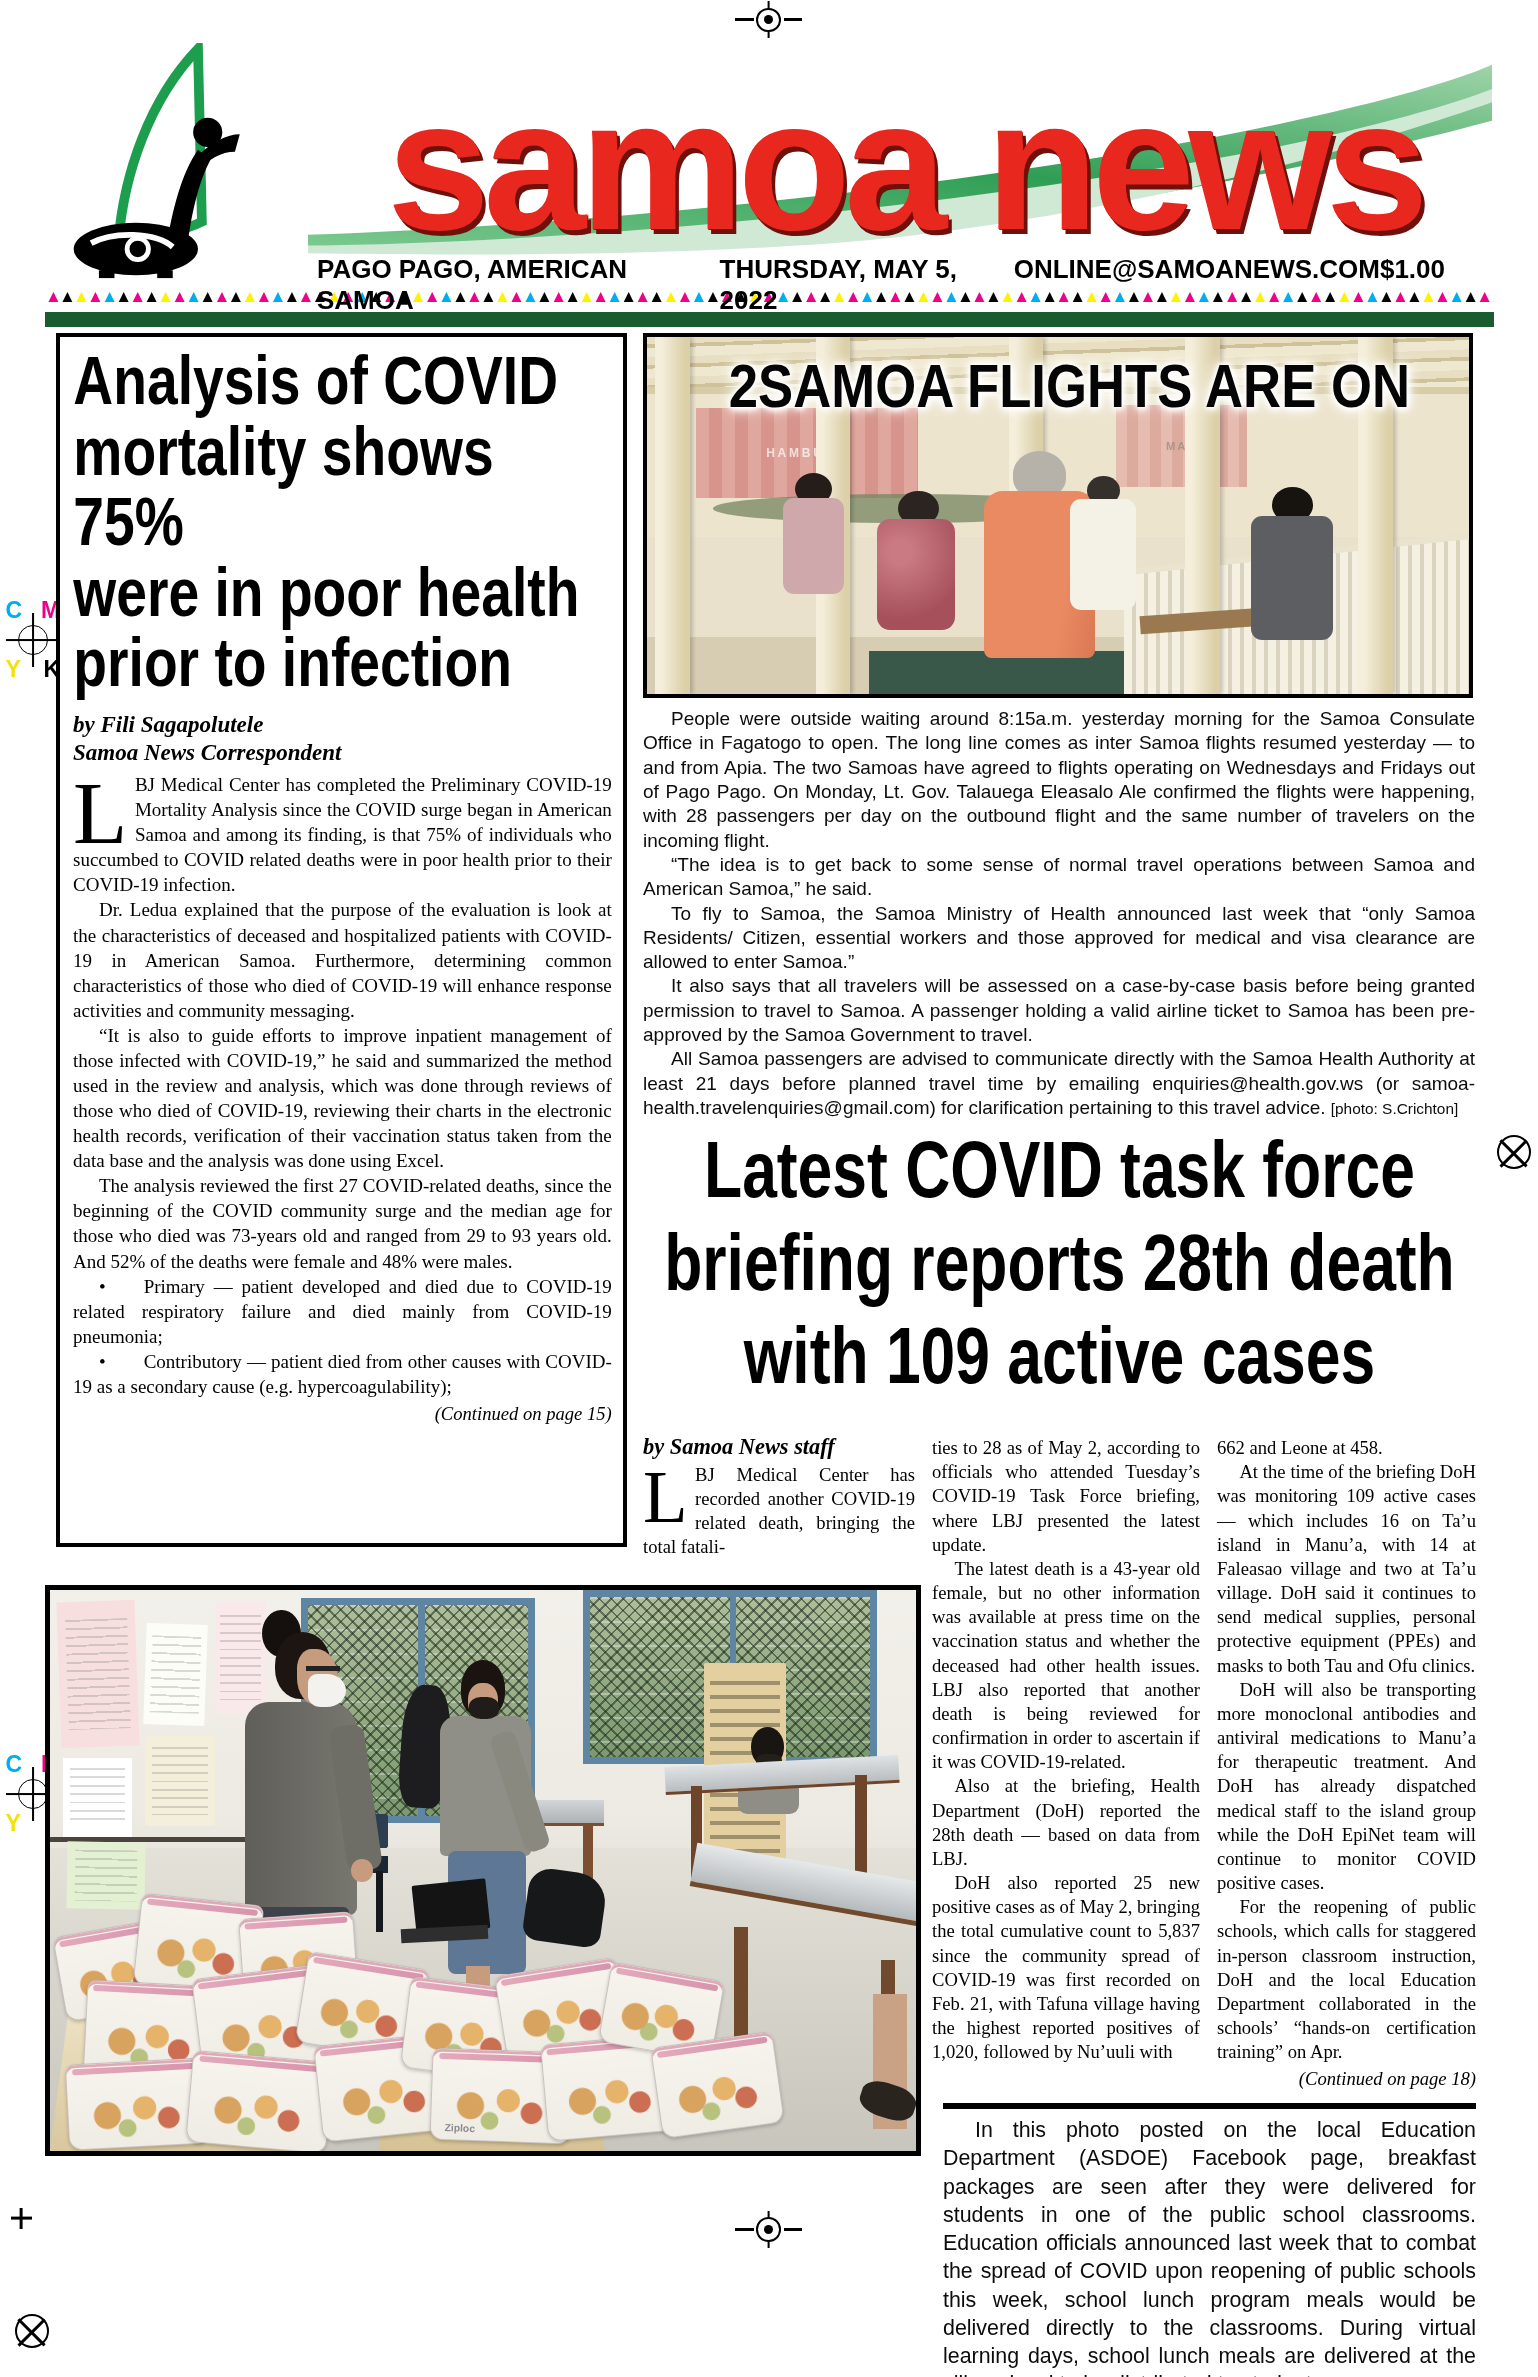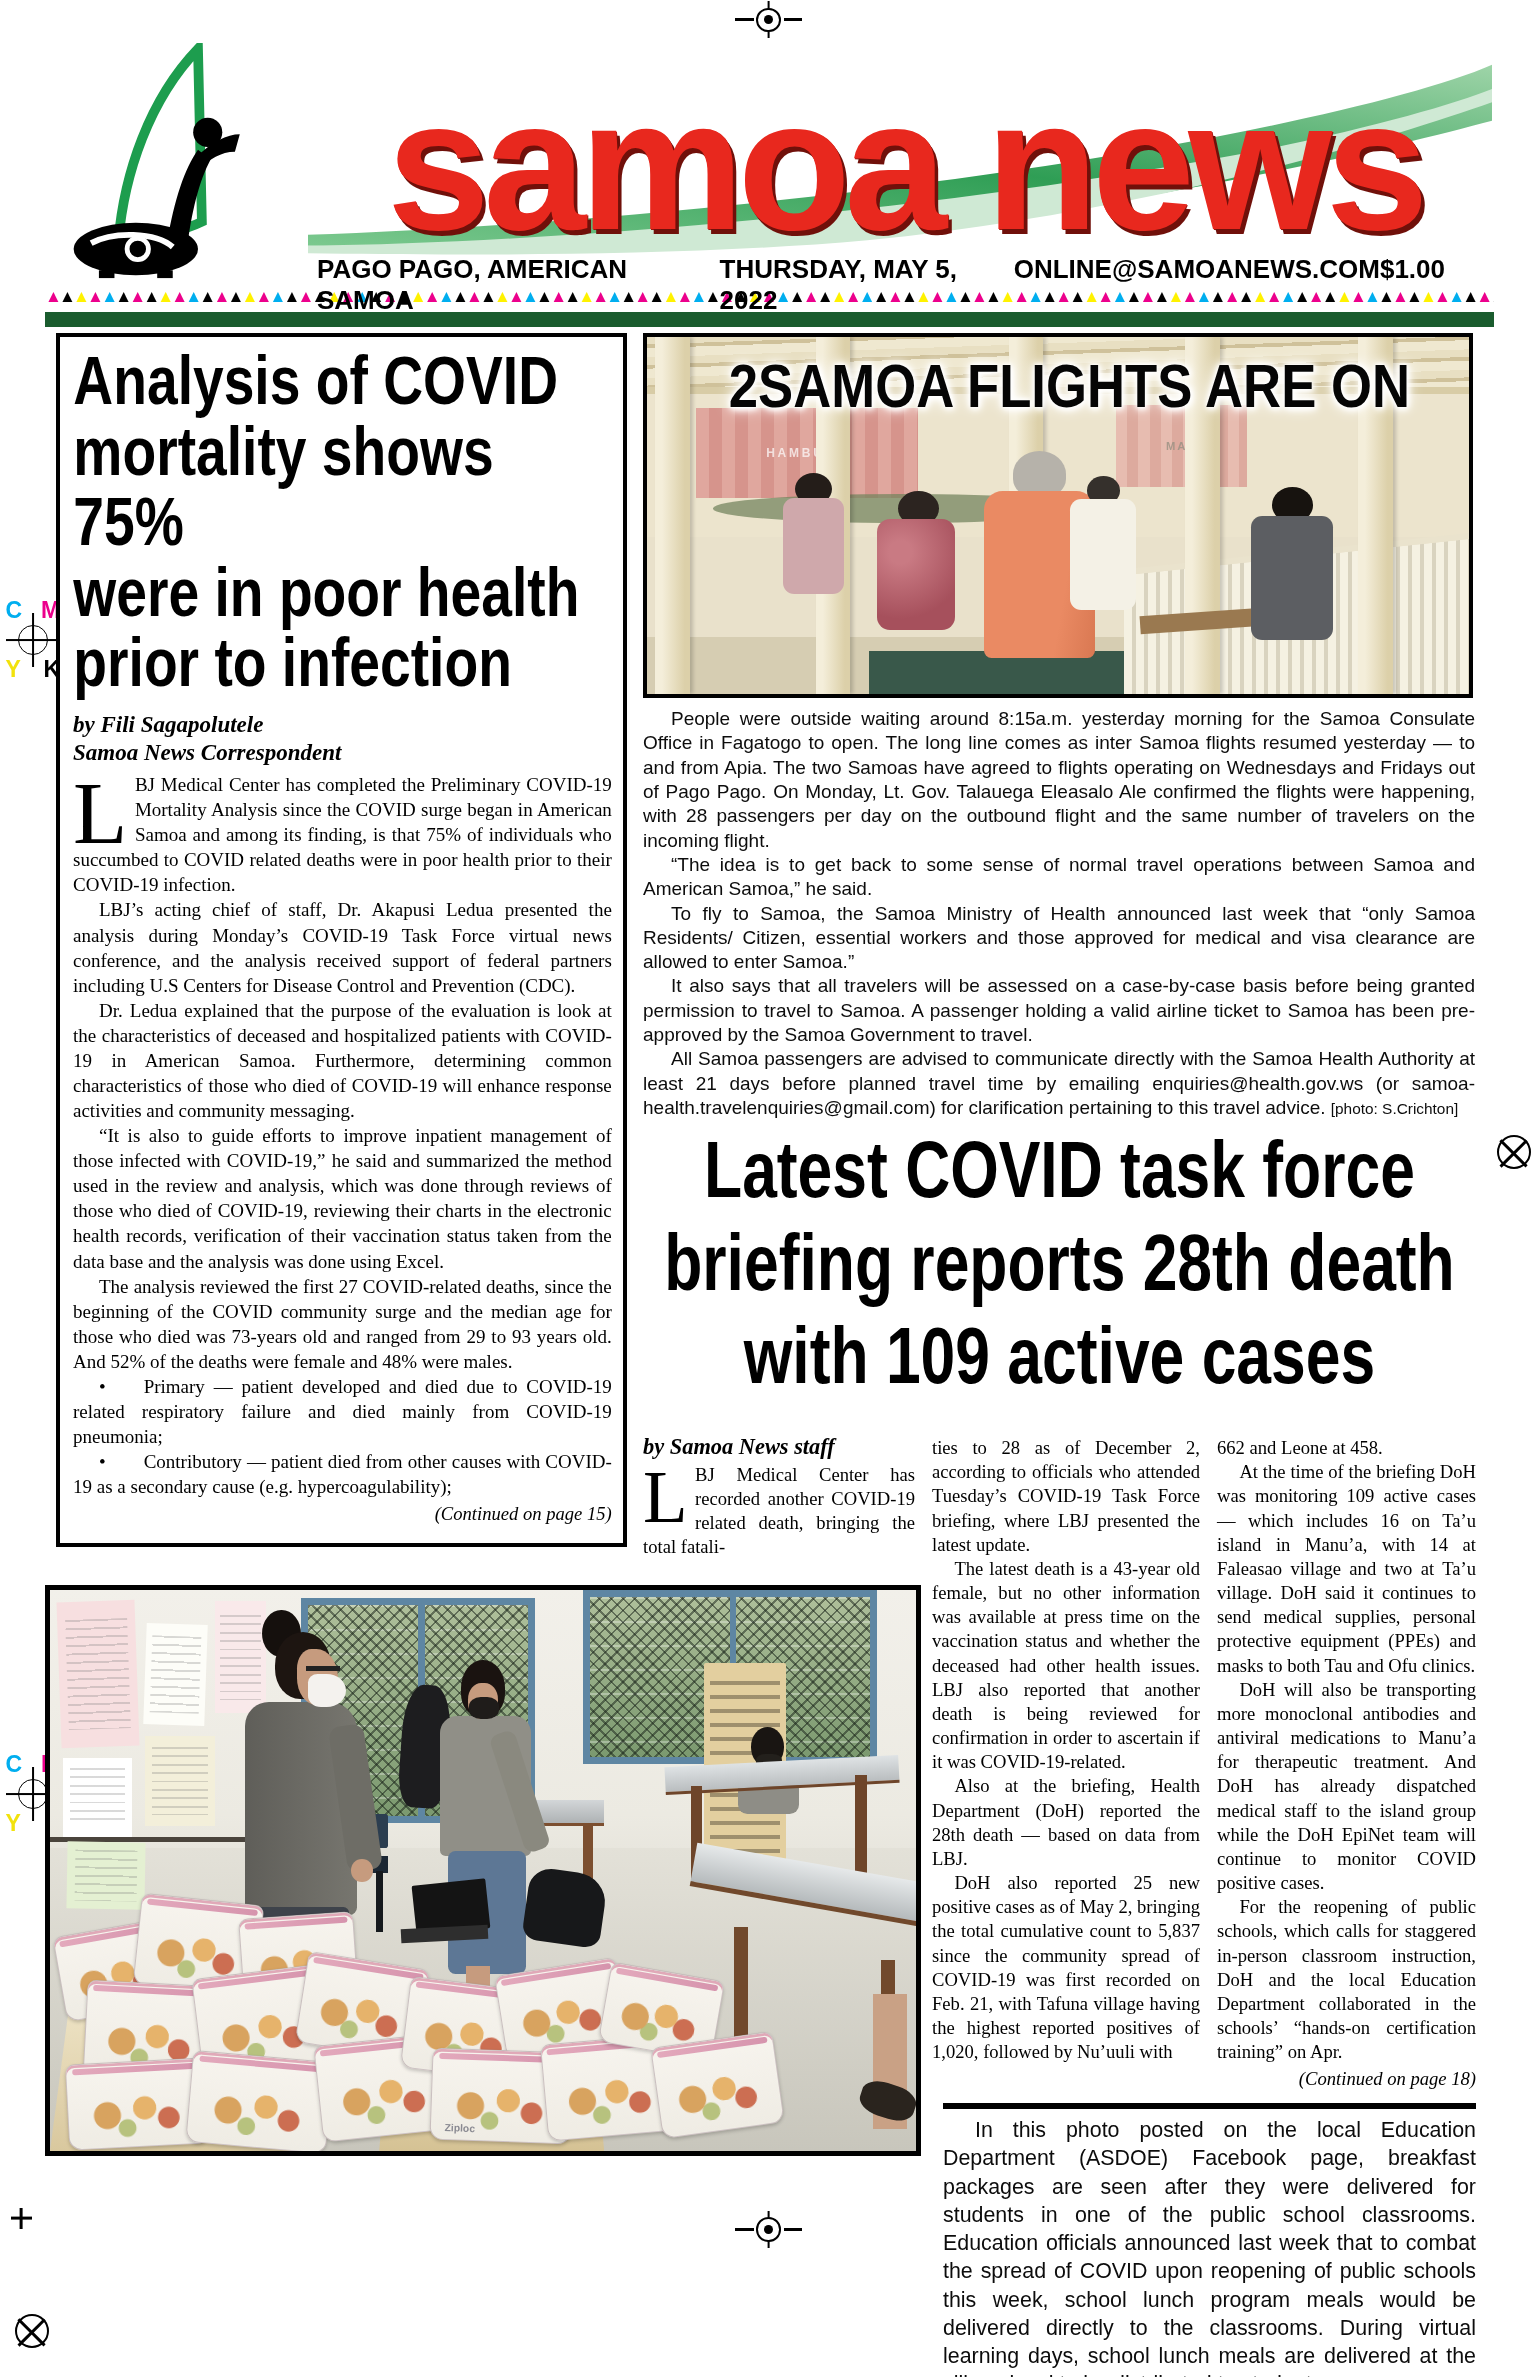--- a/index.html
+++ b/index.html
@@ -288,21 +288,20 @@
         <span>Analysis of COVID</span>
         <span>mortality shows 75%</span>
         <span>were in poor health</span>
         <span>prior to infection</span>
       </span>
     </div>
     <div class="byline">by Fili Sagapolutele</div>
     <div class="byline2">Samoa News Correspondent</div>
     <div class="body-copy">
       <p class="lead"><span class="dropcap">L</span><span>BJ Medical Center has completed the Preliminary COVID-19 Mortality Analysis since the COVID surge began in American Samoa and among its finding, is that 75% of individuals who succumbed to COVID related deaths were in poor health prior to their COVID-19 infection.</span></p>
-      <p>LBJ’s acting chief of staff, Dr. Akapusi Ledua presented the analysis during Monday’s COVID-19 Task Force virtual news conference, and the analysis received support of federal partners including U.S Centers for Disease Control and Prevention (CDC).</p>
       <p>Dr. Ledua explained that the purpose of the evaluation is look at the characteristics of deceased and hospitalized patients with COVID-19 in American Samoa. Furthermore, determining common characteristics of those who died of COVID-19 will enhance response activities and community messaging.</p>
       <p>“It is also to guide efforts to improve inpatient management of those infected with COVID-19,” he said and summarized the method used in the review and analysis, which was done through reviews of those who died of COVID-19, reviewing their charts in the electronic health records, verification of their vaccination status taken from the data base and the analysis was done using Excel.</p>
       <p>The analysis reviewed the first 27 COVID-related deaths, since the beginning of the COVID community surge and the median age for those who died was 73-years old and ranged from 29 to 93 years old. And 52% of the deaths were female and 48% were males.</p>
       <p>•  Primary — patient developed and died due to COVID-19 related respiratory failure and died mainly from COVID-19 pneumonia;</p>
       <p>•  Contributory — patient died from other causes with COVID-19 as a secondary cause (e.g. hypercoagulability);</p>
     </div>
     <div class="cont-line">(Continued on page 15)</div>
   </div>
 
   <div id="photo-flights" class="abs">
@@ -353,21 +352,21 @@
       <span>Latest COVID task force</span>
       <span>briefing reports 28th death</span>
       <span>with 109 active cases</span>
     </span>
   </div>
   <div id="covid-col1" class="col">
     <div class="byline">by Samoa News staff</div>
     <p class="noindent"><span class="dropcap" style="font-size:73px;">L</span><span>BJ Medical Center has recorded another COVID-19 related death, bringing the total fatali-</span></p>
   </div>
   <div id="covid-col2" class="col">
-    <p class="noindent">ties to 28 as of December 2, according to officials who attended Tuesday’s COVID-19 Task Force briefing, where LBJ presented the latest update.</p>
+    <p class="noindent">ties to 28 as of May 2, according to officials who attended Tuesday’s COVID-19 Task Force briefing, where LBJ presented the latest update.</p>
     <p>The latest death is a 43-year old female, but no other information was available at press time on the vaccination status and whether the deceased had other health issues. LBJ also reported that another death is being reviewed for confirmation in order to ascertain if it was COVID-19-related.</p>
     <p>Also at the briefing, Health Department (DoH) reported the 28th death — based on data from LBJ.</p>
     <p>DoH also reported 25 new positive cases as of May 2, bringing the total cumulative count to 5,837 since the community spread of COVID-19 was first recorded on Feb. 21, with Tafuna village having the highest reported positives of 1,020, followed by Nu’uuli with</p>
   </div>
   <div id="covid-col3" class="col">
     <p class="noindent">662 and Leone at 458.</p>
     <p>At the time of the briefing DoH was monitoring 109 active cases — which includes 16 on Ta’u island in Manu’a, with 14 at Faleasao village and two at Ta’u village. DoH said it continues to send medical supplies, personal protective equipment (PPEs) and masks to both Tau and Ofu clinics.</p>
     <p>DoH will also be transporting more monoclonal antibodies and antiviral medications to Manu’a for therapeutic treatment. And DoH has already dispatched medical staff to the island group while the DoH EpiNet team will continue to monitor COVID positive cases.</p>
     <p>For the reopening of public schools, which calls for staggered in-person classroom instruction, DoH and the local Education Department collaborated in the schools’ “hands-on certification training” on Apr.</p>
     <div class="cont-line">(Continued on page 18)</div>

